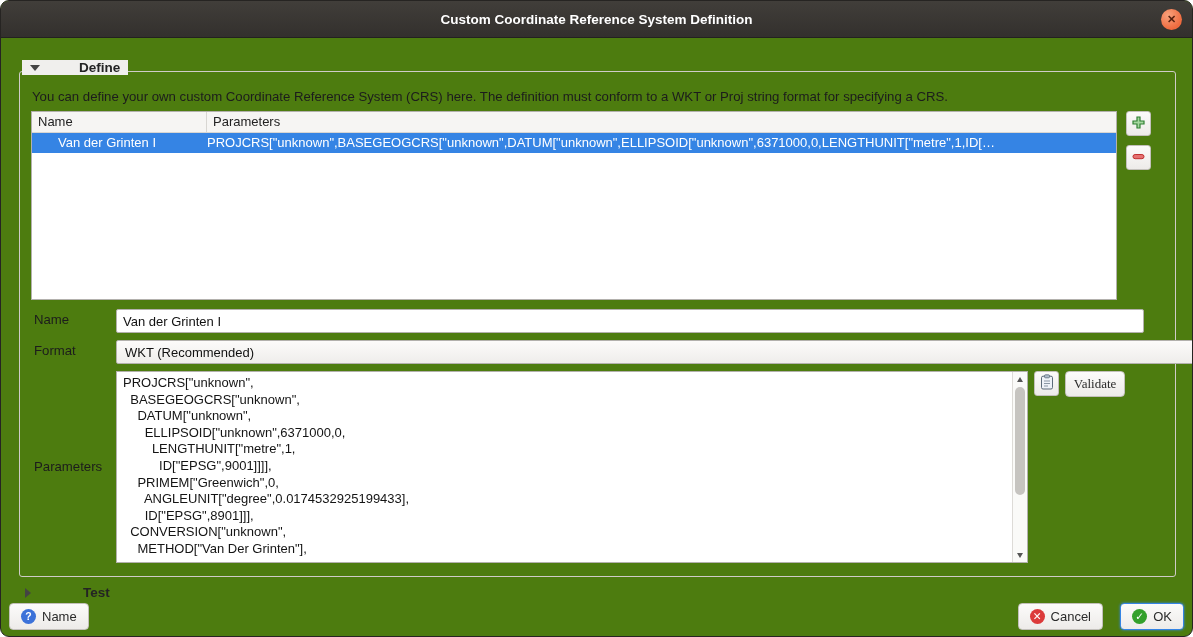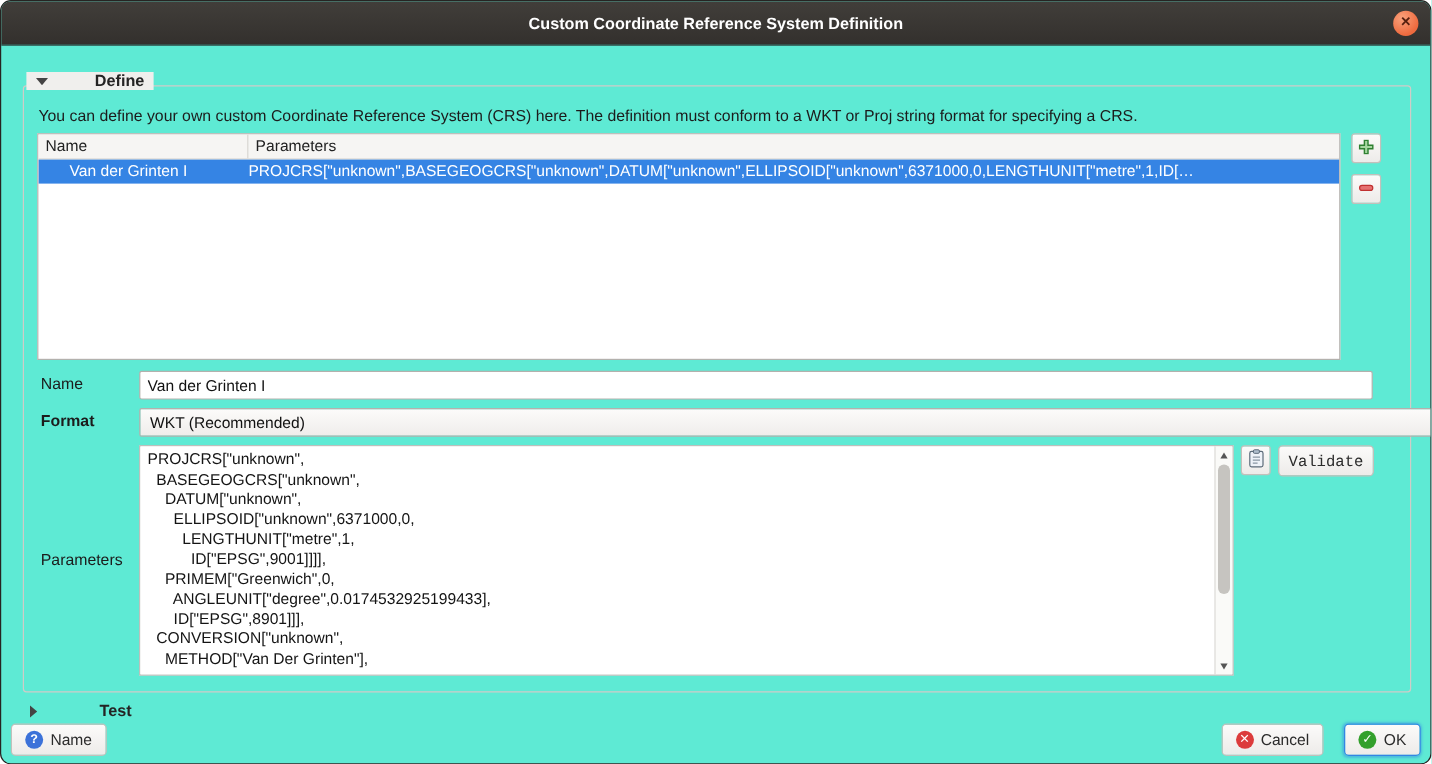--- a/index.html
+++ b/index.html
@@ -1,21 +1,21 @@
 <!DOCTYPE html>
 <html><head>
 <meta charset="utf-8">
 <style>
   * { box-sizing: border-box; }
   html, body { margin: 0; padding: 0; }
   body { font-family: "Liberation Sans", "DejaVu Sans", sans-serif; background: #ffffff; }
 
   .window {
     position: relative; width: 1193px; height: 637px;
-    background: #5eead4; border: 1px solid #262422;
+    background: #4d7c0f; border: 1px solid #262422;
     border-radius: 9px; overflow: hidden; cursor: default;
   }
 
   
   .titlebar {
     position: absolute; left: 0; top: 0; right: 0; height: 37px;
     background: linear-gradient(#413e3a, #33302d);
     border-bottom: 1px solid #232120;
     display: flex; align-items: center; justify-content: center;
   }
@@ -60,21 +60,21 @@
   .side-buttons { position: absolute; left: 1106px; top: 39px; display: flex; flex-direction: column; gap: 9px; }
   .tool-btn {
     width: 25px; height: 25px; border: 1px solid #c3c0bb; border-radius: 3px;
     background: linear-gradient(#fcfbfa, #edebe9);
     display: flex; align-items: center; justify-content: center; padding: 0; cursor: pointer;
   }
 
   
   .field-label { position: absolute; left: 14px; font-size: 13.2px; color: #1c1c1c; }
   .label-name { top: 240px; }
-  .label-format { top: 271px; font-weight: bold; }
+  .label-format { top: 271px; }
   .label-params { top: 387px; }
   .text-input {
     position: absolute; left: 96px; top: 237px; width: 1028px; height: 24px;
     border: 1px solid #b3b1ad; border-radius: 2px; background: #fff;
     padding: 0 6px; font-size: 13px; color: #111; font-family: inherit;
   }
   .combobox {
     position: absolute; left: 96px; top: 268px; width: 1112px; height: 24px;
     border: 1px solid #b3b1ad; border-radius: 2px;
     background: linear-gradient(#fcfbfa, #efedeb);
@@ -96,24 +96,24 @@
   .vscroll { flex: 0 0 15px; border-left: 1px solid #dddbd7; background: #fafaf8; position: relative; }
   .scroll-arrow { position: absolute; left: 0; width: 14px; height: 14px; display: flex; align-items: center; justify-content: center; cursor: pointer; }
   .arrow-up { top: 0; }
   .arrow-down { bottom: 0; }
   .arr-up-tri { width: 0; height: 0; border-left: 3.5px solid transparent; border-right: 3.5px solid transparent; border-bottom: 5px solid #555; }
   .arr-down-tri { width: 0; height: 0; border-left: 3.5px solid transparent; border-right: 3.5px solid transparent; border-top: 5px solid #555; }
   .scroll-thumb { position: absolute; left: 2px; right: 2px; top: 15px; height: 108px; border-radius: 5px; background: #c6c4c0; cursor: pointer; }
 
   .copy-btn { position: absolute; left: 1014px; top: 299px; }
   .validate-btn {
-    position: absolute; left: 1045px; top: 299px; width: 80px; height: 26px;
+    position: absolute; left: 1045px; top: 299px; width: 60px; height: 26px;
     border: 1px solid #c3c0bb; border-radius: 4px;
     background: linear-gradient(#fcfbfa, #edebe9);
-    font-size: 13px; color: #2b2b2b; cursor: pointer; font-family: Liberation Mono, monospace;
+    font-size: 13px; color: #2b2b2b; cursor: pointer; font-family: Liberation Serif, serif;
   }
 
   
   .test-header { position: absolute; left: 24px; top: 584px; display: flex; align-items: center; gap: 22px; cursor: pointer; }
 
   
   .dlg-btn {
     position: absolute; bottom: 6px; height: 27px;
     border: 1px solid #c3c0bb; border-radius: 4px;
     background: linear-gradient(#fcfbfa, #edebe9);

